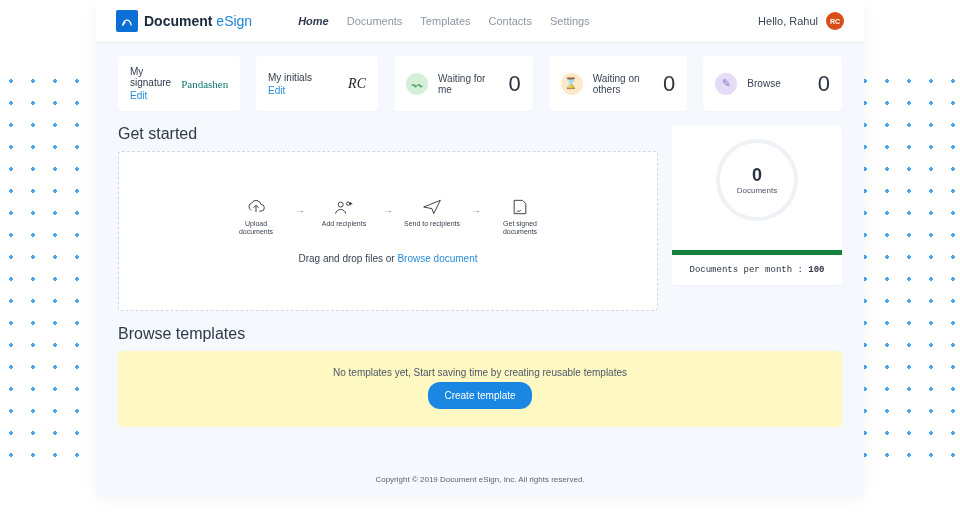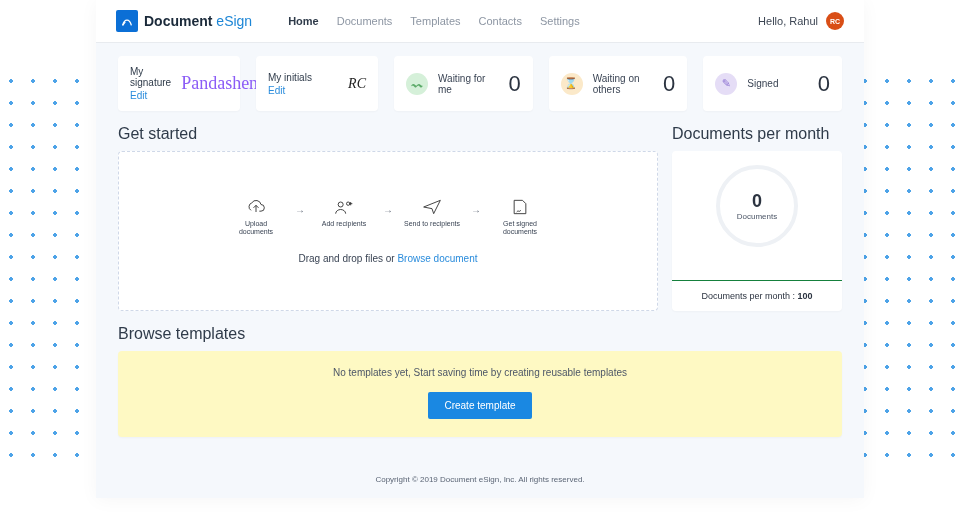--- a/index.html
+++ b/index.html
@@ -23,56 +23,56 @@
   .app {
     position: absolute; left: 96px; right: 96px; top: 0; bottom: 20px;
     background: #f5f8fc;
     box-shadow: 0 2px 18px rgba(0,0,0,.04);
     display:flex; flex-direction:column;
   }
 
   
   .header {
     height: 42px; background: #fff; display:flex; align-items:center;
-    padding: 0 20px; gap: 10px;
+    padding: 0 20px; gap: 20px;
     box-shadow: 0 1px 0 rgba(0,0,0,.05);
     justify-content: center;
   }
   .logo-wrap { display:flex; align-items:center; gap:6px; }
   .logo-sq {
     width:22px; height:22px; background:#0b6fd6; border-radius:2px;
     display:flex; align-items:center; justify-content:center;
   }
   .logo-sq svg { width:14px; height:14px; }
   .brand { font-weight:700; font-size:14px; color:#1b2a3a; }
   .brand .accent { color:#1d86d6; font-weight:500; }
   .nav { display:flex; gap:18px; margin-left: 26px; }
   .nav-item { font-size:11px; color:#8d96a3; cursor:pointer; }
-  .nav-item.current { color:#2f3b4a; font-weight:600; }
+  .nav-item.current { color:#2f3b4a; font-weight:600;font-style:italic; }
   .header-right { margin-left:auto; display:flex; align-items:center; gap:8px; }
   .hello { font-size:11px; color:#3d4654; }
   .avatar { width:18px; height:18px; border-radius:50%; background:#d94e16; color:#fff; font-size:7px; display:flex; align-items:center; justify-content:center; font-weight:600;}
 
   
   .body { flex:1; padding: 14px 22px 8px; overflow:hidden; }
 
   
   .cards-row { display:flex; gap:16px;justify-content:space-between; }
   .card {
     background:#fff; border-radius:4px; padding: 10px 12px;
     flex:1 1 0; min-width:0;
     box-shadow: 0 1px 2px rgba(0,0,0,.03);
     display:flex; align-items:center; gap:10px;
     min-height: 46px;
   }
   .card.sig { flex: 0 0 122px; justify-content:space-between; }
   .sig-left { display:flex; flex-direction:column; gap:2px; }
   .sig-title { font-size:10px; color:#2f3b4a; }
   .sig-edit { font-size:10px; color:#2a8cdc; cursor:pointer; }
-  .sig-scribble { font-family: cursive; font-size:18px; color:#8b5cf6; }
+  .sig-scribble { font-family: cursive; font-size:11px; color:#0f766e; }
   .sig-initials { font-family: cursive; font-size:14px; font-style:italic; color:#222; }
 
   .stat-ico { width:22px; height:22px; border-radius:50%; display:flex; align-items:center; justify-content:center; font-size:11px; }
   .ico-green { background:#d5f0d9; color:#5cab69; }
   .ico-yellow { background:#fbe9c9; color:#caa24b; }
   .ico-purple { background:#e5ddf6; color:#9076d3; }
   .stat-label { font-size:10px; color:#3a4454; line-height:1.1; flex:1; }
   .stat-num { font-size:22px; color:#2b3340; font-weight:300; }
 
   
@@ -95,28 +95,28 @@
 
   .docmonth {
     background:#fff; border-radius:4px; height:160px;
     display:flex; flex-direction:column; align-items:center; justify-content:flex-start;
     box-shadow: 0 1px 2px rgba(0,0,0,.03);
     padding-top:14px;
   }
   .ring { width:82px; height:82px; border:4px solid #eef1f5; border-radius:50%; display:flex; flex-direction:column; align-items:center; justify-content:center; }
   .ring-num { font-size:18px; font-weight:700; color:#2b3340; }
   .ring-label { font-size:8px; color:#4c5667; }
-  .docmonth-foot { margin-top:auto; padding:10px 0; font-size:9px; color:#2b3340; width:100%; text-align:center; border-top:1px solid #15803d; }
+  .docmonth-foot { margin-top:auto; padding:10px 0; font-size:9px; color:#2b3340; width:100%; text-align:center; border-top:5px solid #15803d;font-family:Liberation Mono, monospace; }
   .docmonth-foot b { font-weight:700; }
 
   
   .recent-sec { margin-top: 14px; }
   .recent-card { background:#fef9c3; border-radius:4px; padding: 16px 12px 18px; text-align:center; box-shadow: 0 1px 2px rgba(0,0,0,.03); }
   .recent-empty { font-size:10px; color:#4c5667; }
-  .btn-primary { margin-top:14px; display:inline-block; background:#1a88e2; color:#fff; border:none; font-size:10px; padding:8px 16px; border-radius:2px; cursor:pointer; }
+  .btn-primary { margin-top:4px; display:inline-block; background:#1a88e2; color:#fff; border:none; font-size:10px; padding:8px 16px; border-radius:12px; cursor:pointer; }
 
   .footer { text-align:center; font-size:8px; color:#5b6575; padding: 14px 0; margin-top:auto; }
 </style>
 </head>
 <body>
 
 <div class="page-bg">
   <div class="dots left">
       <div class="dotgrid"></div>
     </div>
@@ -171,21 +171,21 @@
           <span class="stat-label">Waiting for me</span>
           <span class="stat-num">0</span>
         </div>
         <div class="card">
           <span class="stat-ico ico-yellow">⌛</span>
           <span class="stat-label">Waiting on others</span>
           <span class="stat-num">0</span>
         </div>
         <div class="card">
           <span class="stat-ico ico-purple">✎</span>
-          <span class="stat-label">Signed</span>
+          <span class="stat-label">Browse</span>
           <span class="stat-num">0</span>
         </div>
       </div>
 
       <div class="sections">
         <div class="sec-left">
           <div class="sec-title">Get started</div>
           <div class="getstarted">
             <div class="steps">
               <div class="step">
@@ -221,21 +221,20 @@
                 <div class="step-label">Get signed documents</div>
               </div>
             </div>
             <div class="dropline">
               <span>Drag and drop files or </span><span class="link">Browse document</span>
             </div>
           </div>
         </div>
 
         <div class="sec-right">
-          <div class="sec-title">Documents per month</div>
           <div class="docmonth">
             <div class="ring">
               <span class="ring-num">0</span>
               <span class="ring-label">Documents</span>
             </div>
             <div class="docmonth-foot">
               <span>Documents per month : </span><b>100</b>
             </div>
           </div>
         </div>

